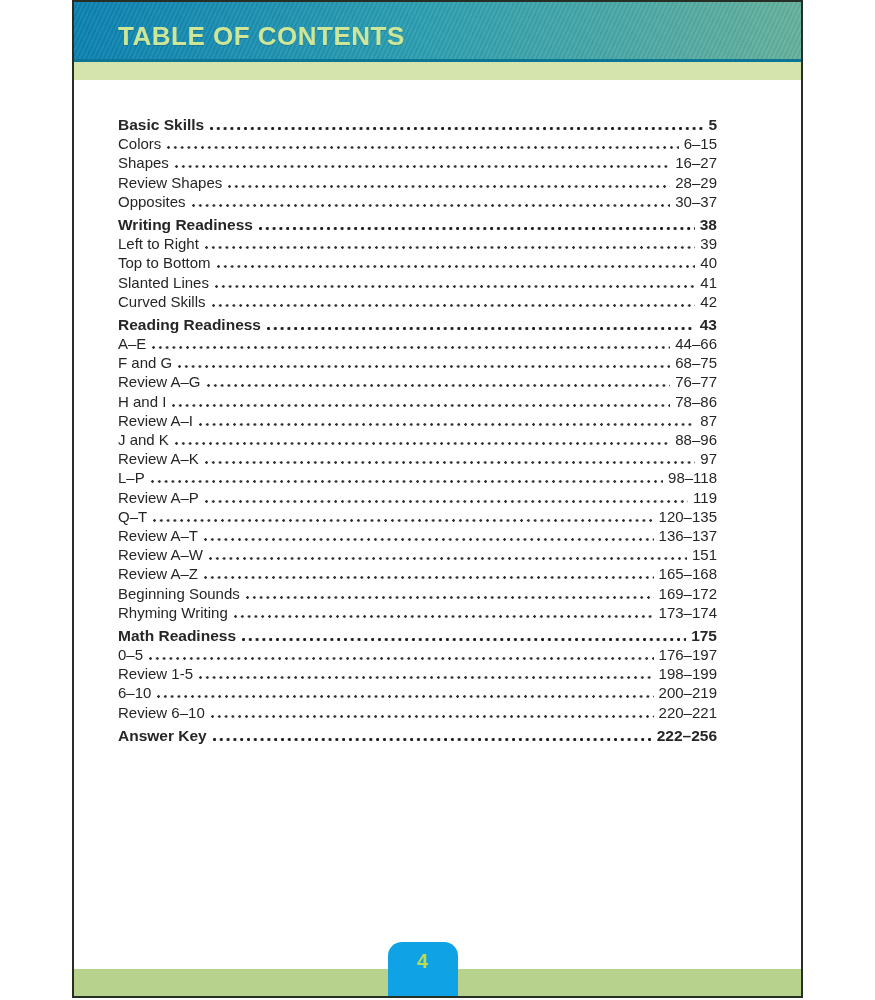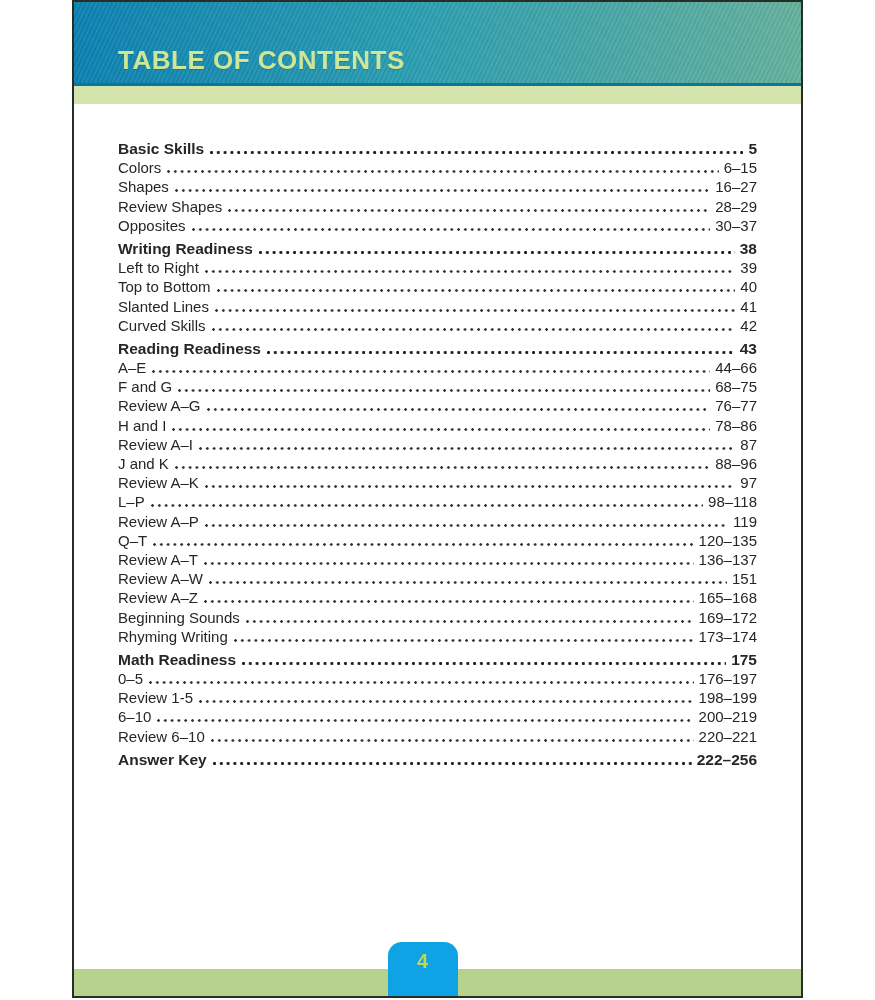--- a/index.html
+++ b/index.html
@@ -20,38 +20,38 @@
     font-family:"Liberation Sans", sans-serif; overflow:hidden; }
   .canvas{ position:relative; width:875px; height:1000px; background:#ffffff; }
 
   .page{
     position:absolute; left:72px; top:0; width:731px; height:998px;
     background:#ffffff; border:2px solid var(--page-border);
     overflow:hidden;
   }
 
   .banner{
-    height:84px;
+    height:60px;
     background-image:
       repeating-linear-gradient(115deg, rgba(255,255,255,0.05) 0 2px, rgba(0,0,0,0.04) 2px 4px),
       linear-gradient(90deg, var(--banner-left) 0%, var(--banner-mid) 48%, var(--banner-right) 100%);
     border-bottom:3px solid var(--banner-edge);
     display:flex; align-items:flex-end;
     padding:16px 0 7px 44px;
   }
   .banner-title{
     font-size:26px; font-weight:bold; letter-spacing:0.5px;
     color:var(--banner-title);
     text-shadow:0 1px 0 rgba(0,0,0,0.15);
   }
 
   .strip{ height:18px; background:var(--accent-strip); }
 
   .content{
-    padding:35px 44px 0 44px;
+    padding:35px 84px 0 44px;
     color:var(--text);
   }
   .row{
     display:flex; align-items:baseline;
     height:19.2px; font-size:15px; line-height:19.2px;
     white-space:nowrap;
   }
   .row.bold{ font-weight:bold; font-size:15.5px; }
   .row.section-gap{ margin-top:4px; }
   .leader{

